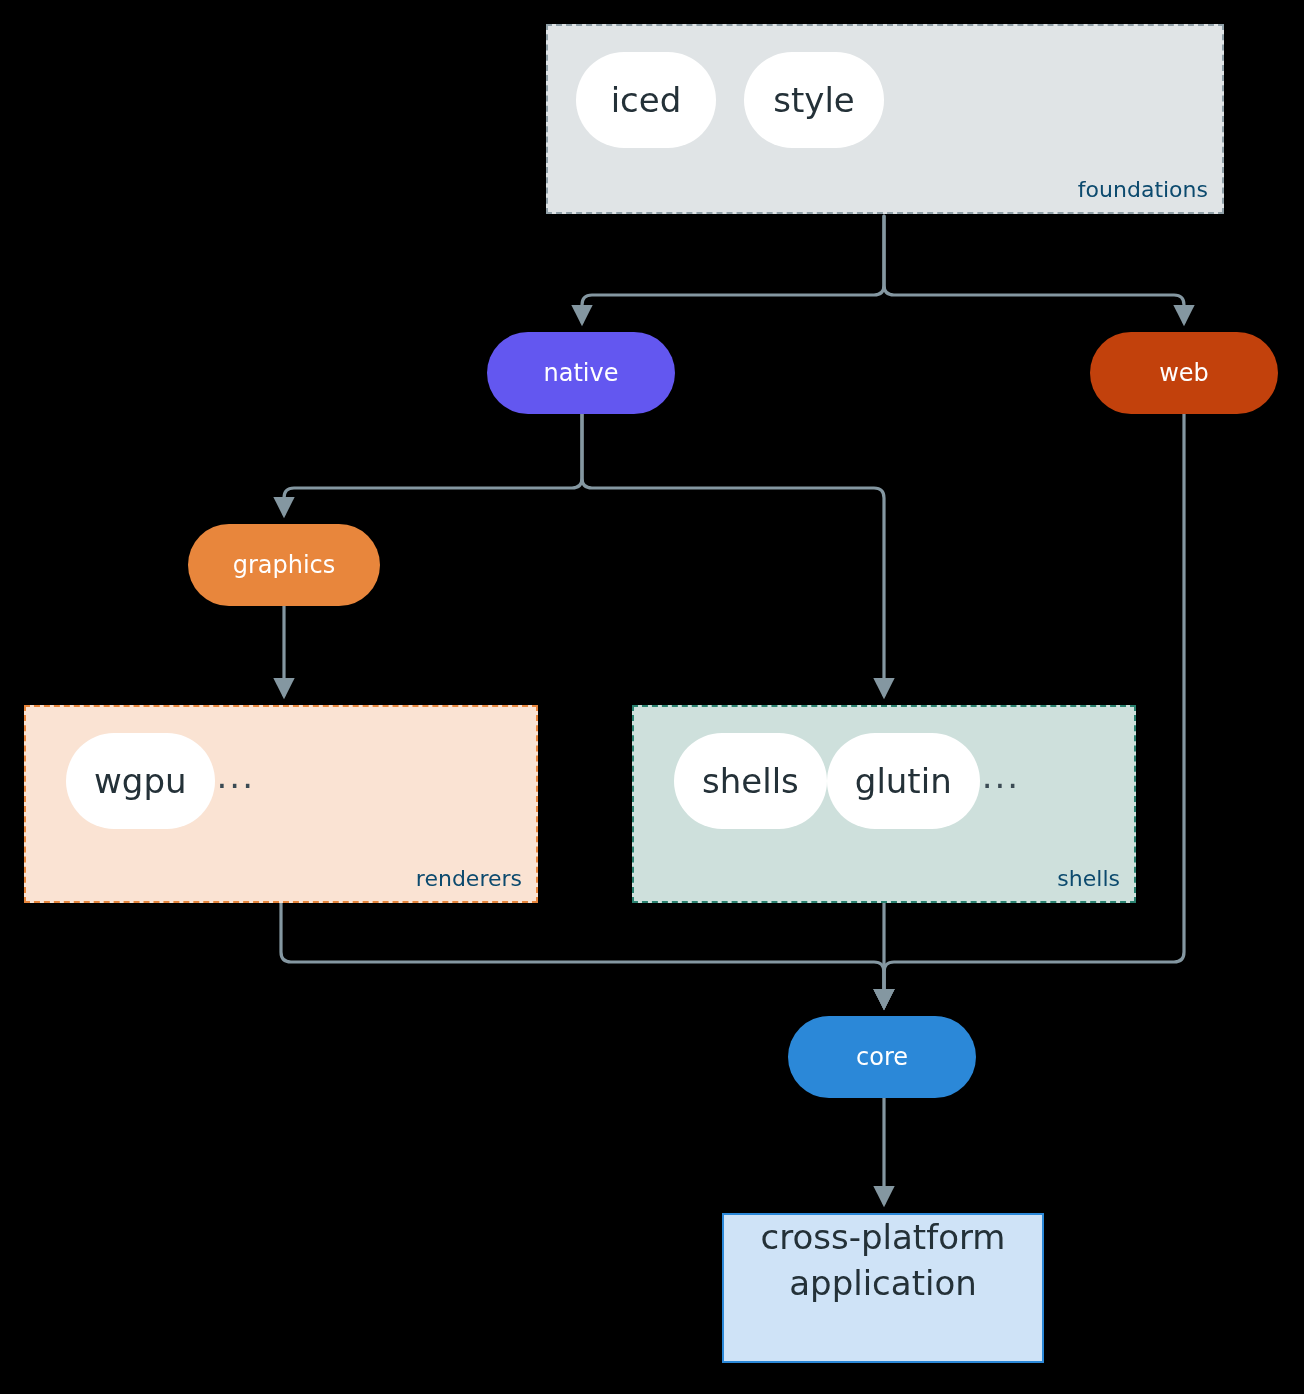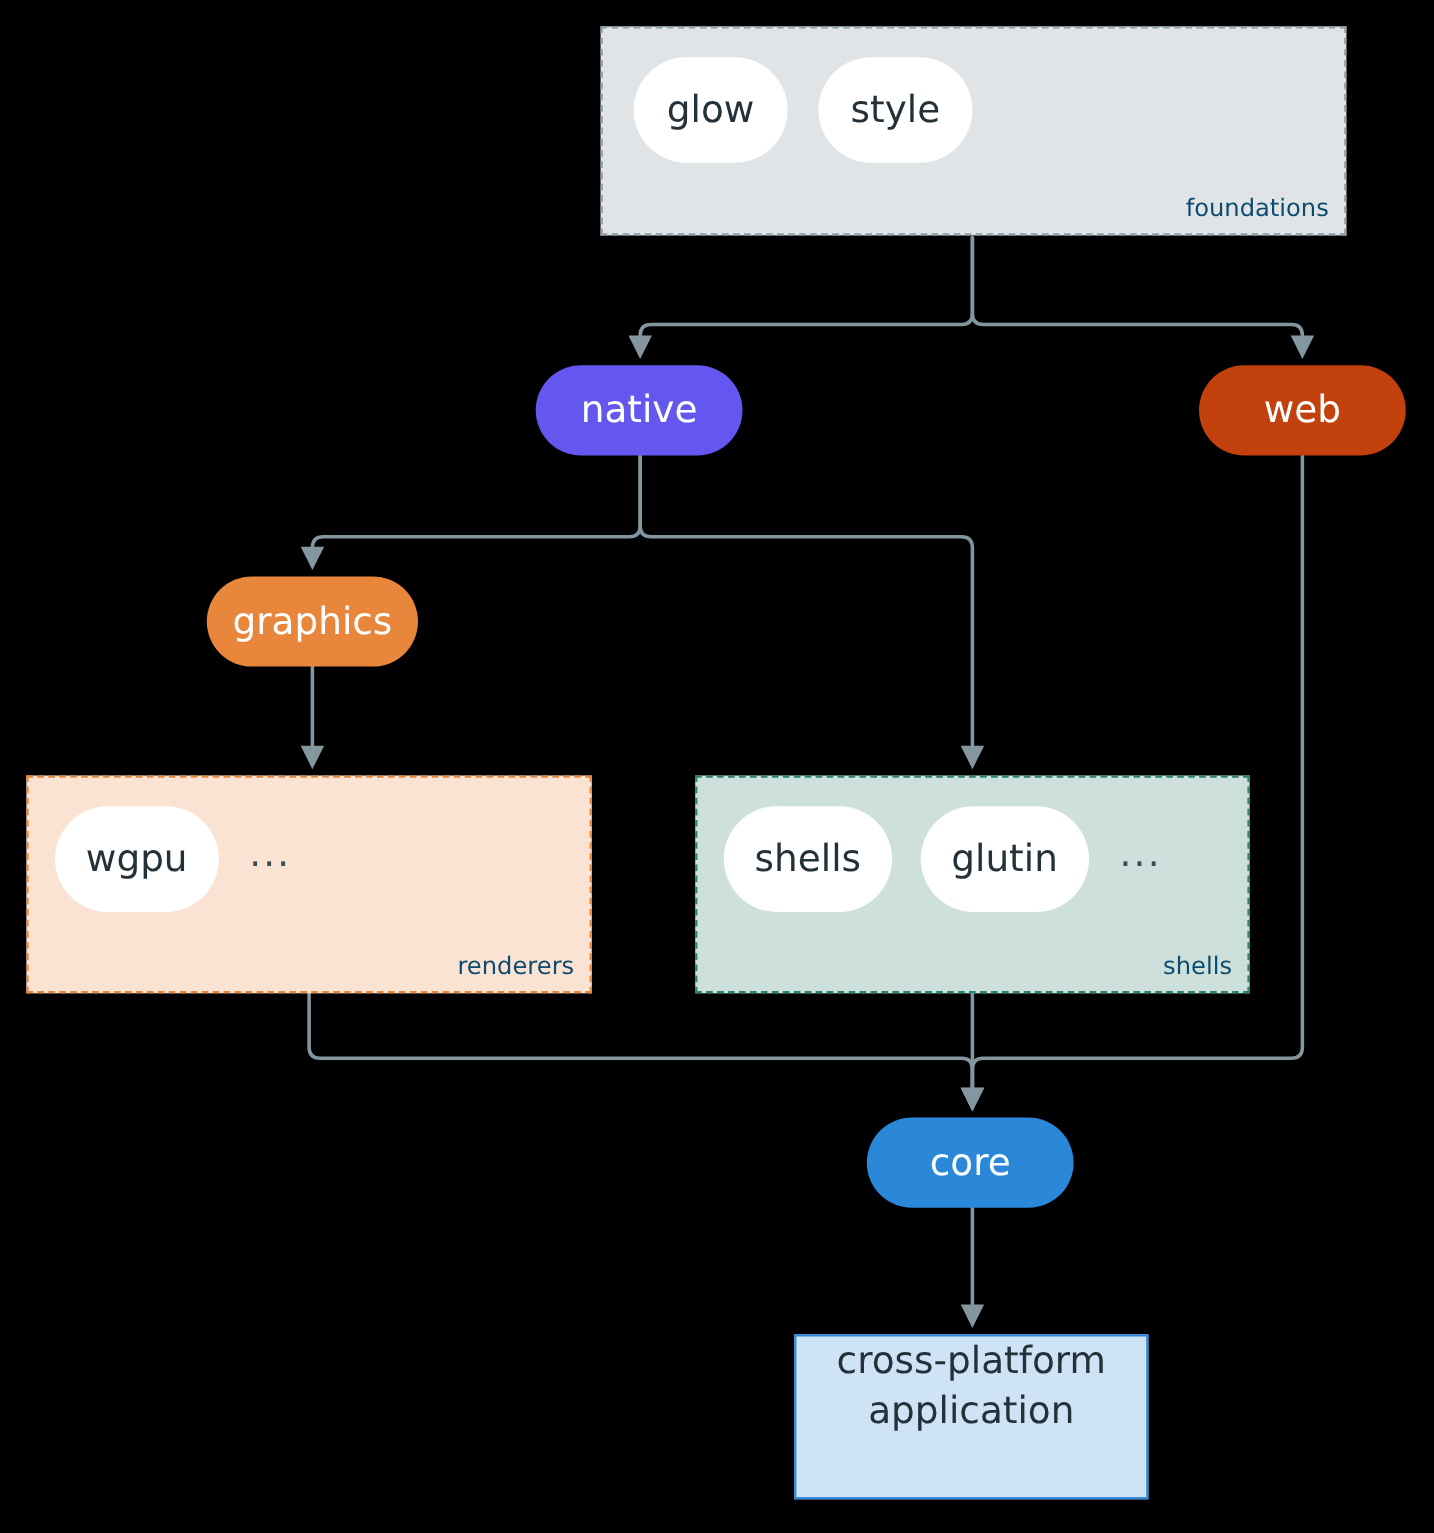--- a/index.html
+++ b/index.html
@@ -31,25 +31,24 @@
   .cluster .cluster-label {
     position: absolute;
     right: 14px;
     bottom: 10px;
     font-size: 22px;
     color: #0c4a6e;
     white-space: nowrap;
   }
   .cluster .pills {
     position: absolute;
-    left: 24px;
+    left: 40px;
     top: 26px;
     display: flex;
     align-items: center;
-    gap: 26px;
   }
   .pill {
     background: #ffffff;
     border-radius: 48px;
     height: 96px;
     min-width: 140px;
     padding: 0 28px;
     display: flex;
     align-items: center;
     justify-content: center;
@@ -88,21 +87,21 @@
   }
 
   
   .node {
     position: absolute;
     display: flex;
     align-items: center;
     justify-content: center;
     border-radius: 46px;
     color: #ffffff;
-    font-size: 34px;
+    font-size: 24px;
     box-sizing: border-box;
   }
   #node-native {
     left: 487px; top: 332px;
     width: 188px; height: 82px;
     background: #6357F0;
   }
   #node-web {
     left: 1090px; top: 332px;
     width: 188px; height: 82px;
@@ -163,21 +162,21 @@
       <path d="M 884 903 L 884 1006" marker-end="url(#arrow)"></path>
 
       <path d="M 1184 414 L 1184 952 Q 1184 962 1174 962 L 894 962 Q 884 962 884 972 L 884 1006" marker-end="url(#arrow)"></path>
 
       <path d="M 884 1098 L 884 1203" marker-end="url(#arrow)"></path>
     </g>
   </svg>
 
   <div class="cluster" id="cluster-foundations">
     <div class="pills">
-      <div class="pill">glow</div>
+      <div class="pill">iced</div>
       <div class="pill">style</div>
     </div>
     <div class="cluster-label">foundations</div>
   </div>
 
   <div class="cluster" id="cluster-renderers">
     <div class="pills">
       <div class="pill">wgpu</div>
       <div class="ellipsis">...</div>
     </div>

